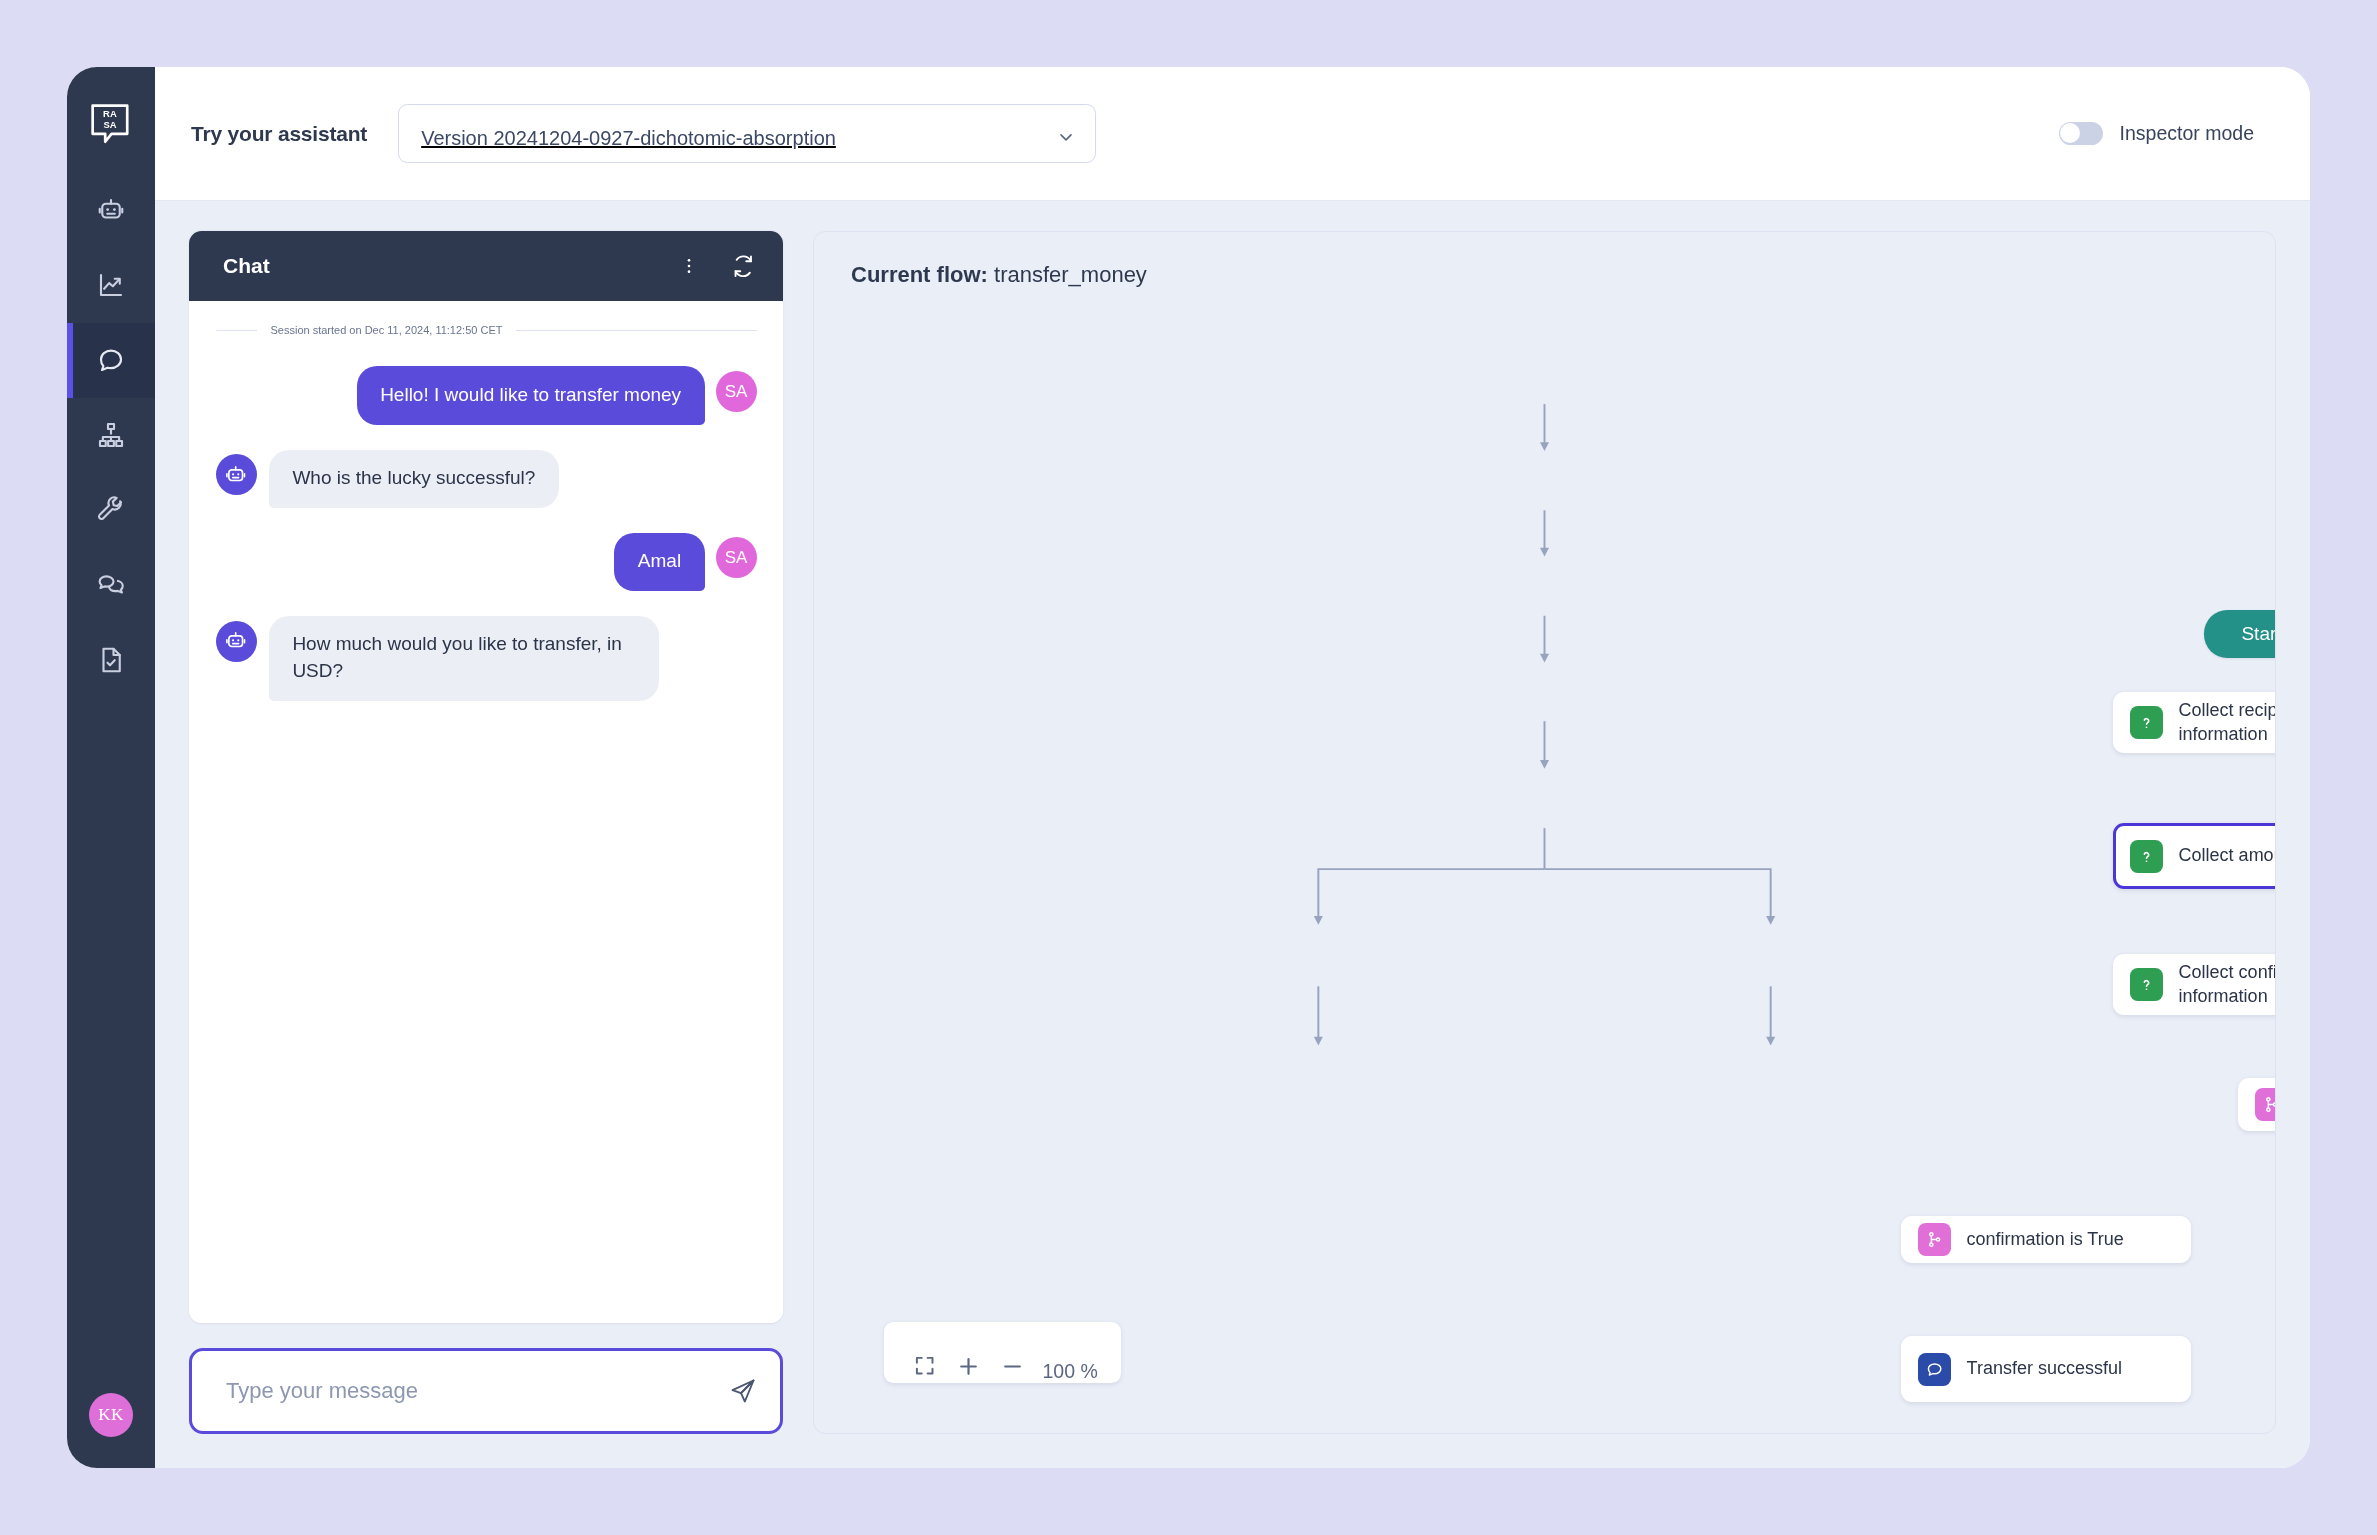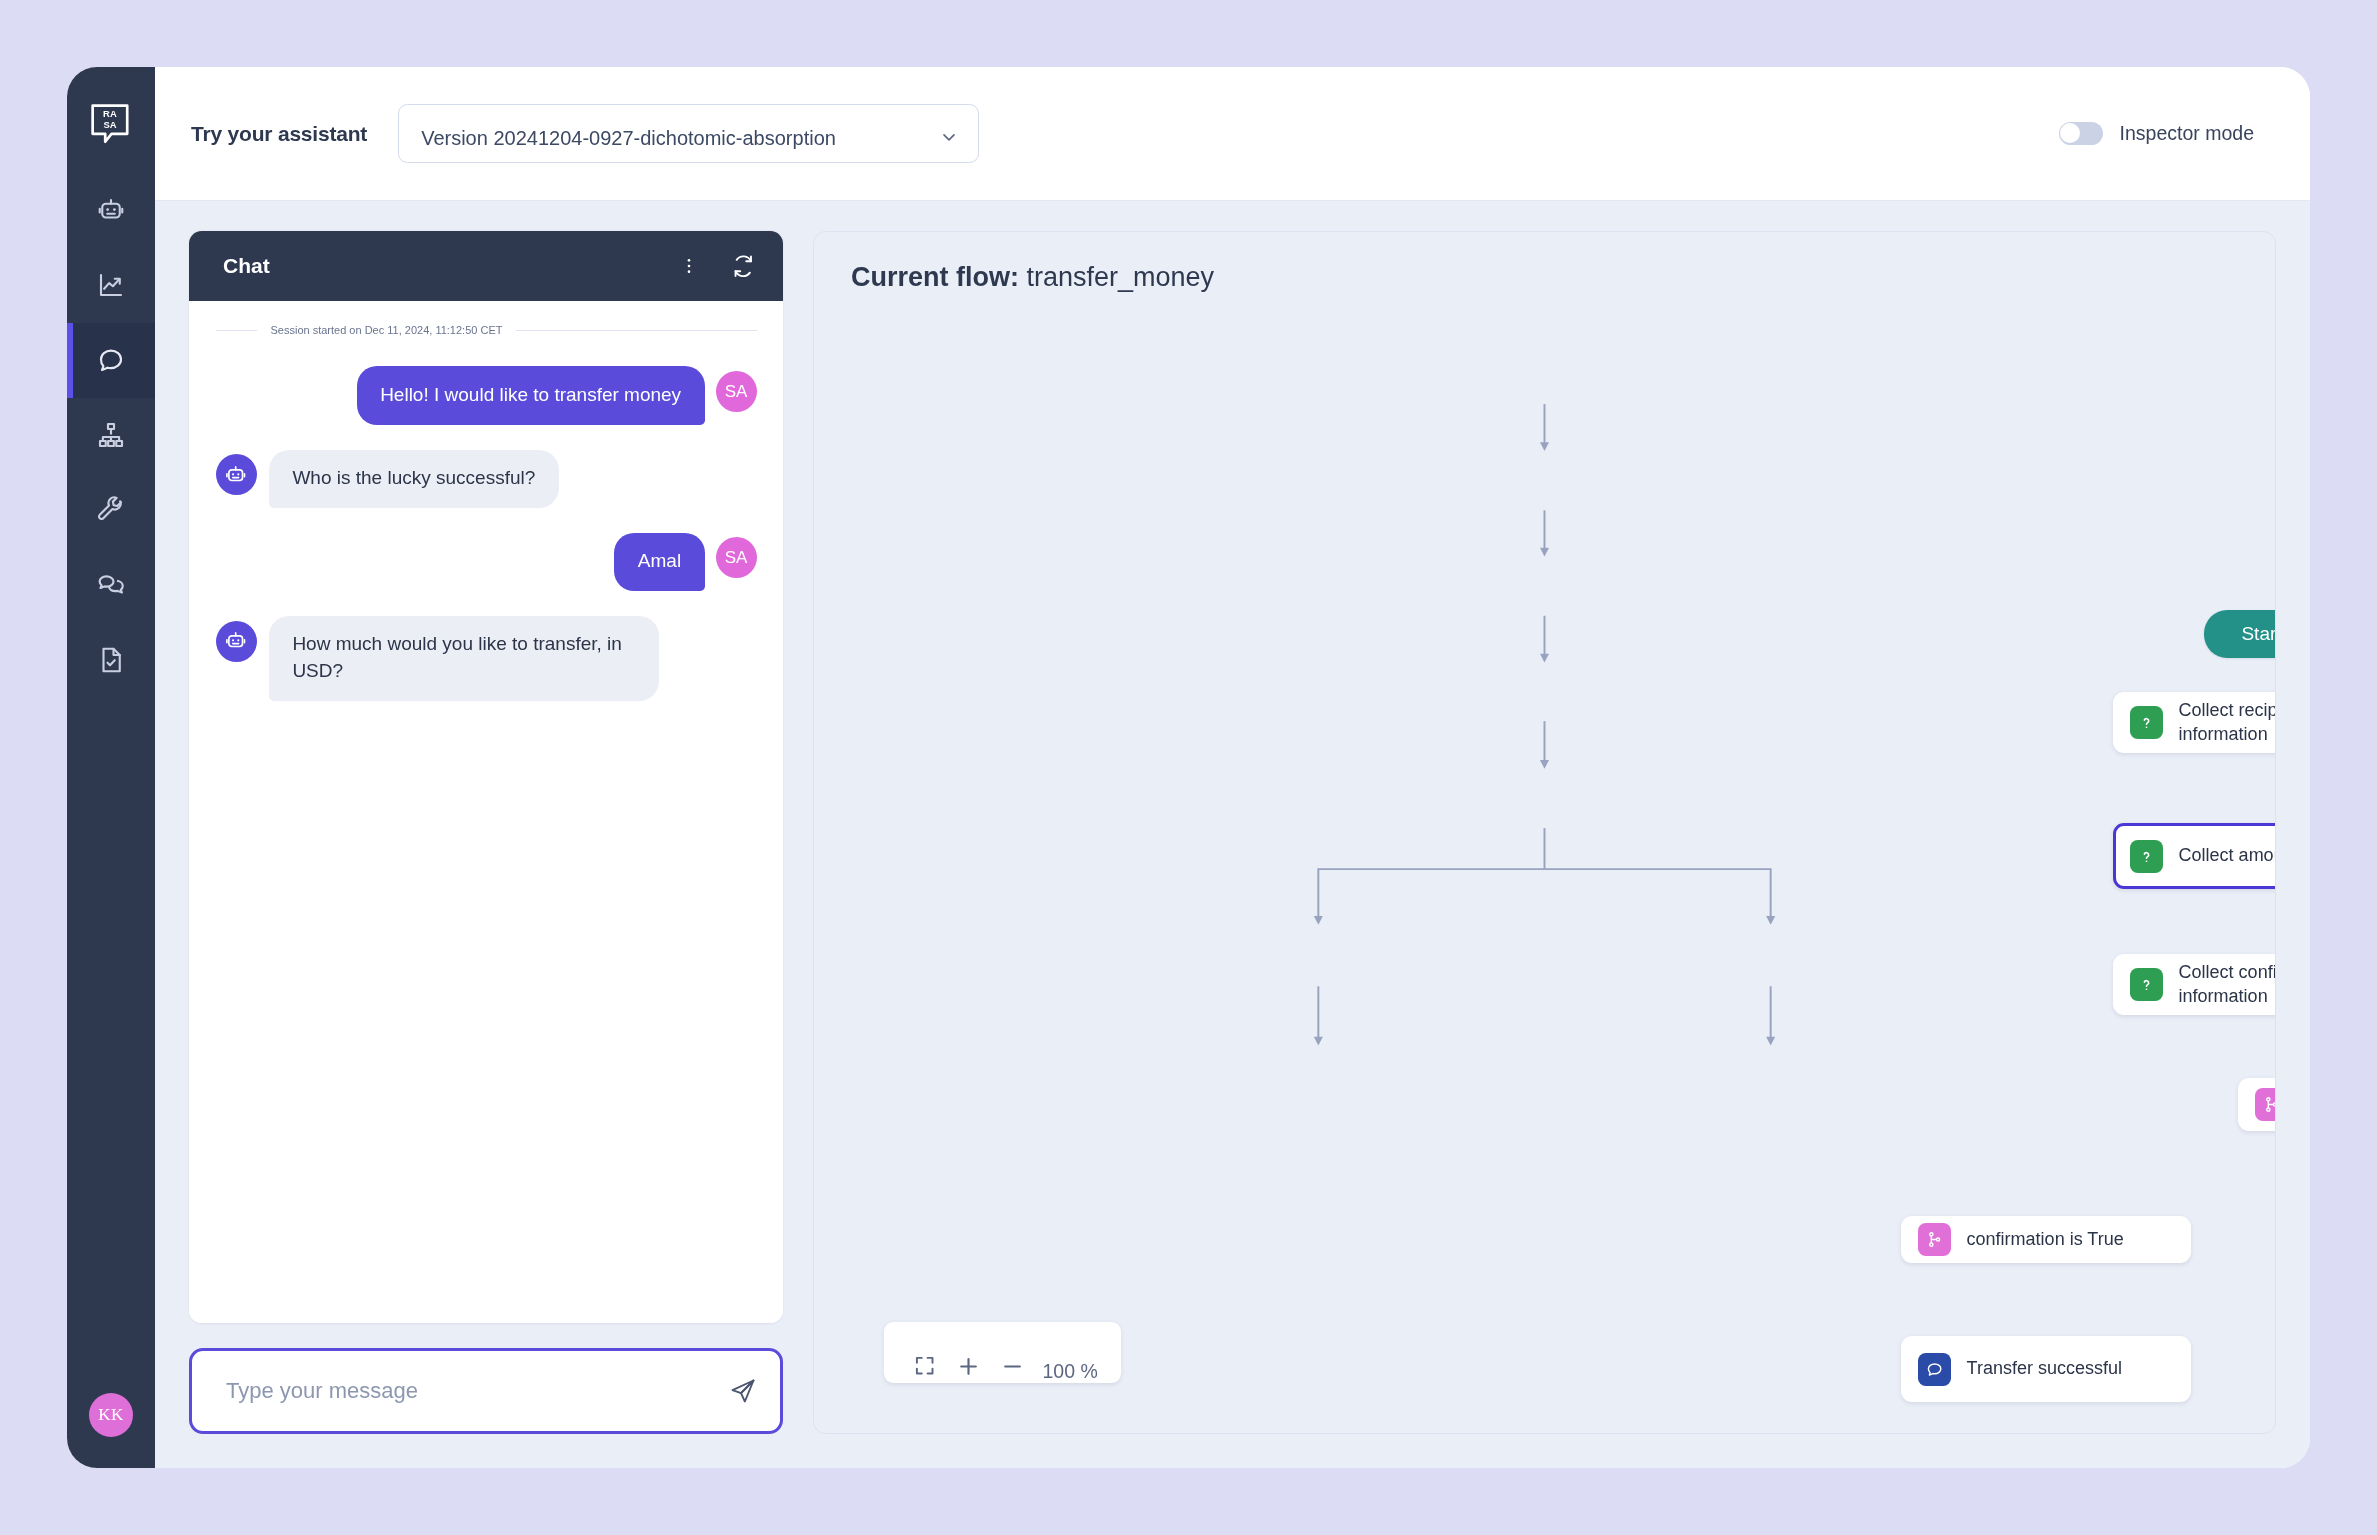--- a/index.html
+++ b/index.html
@@ -77,28 +77,29 @@
     padding: 0 37px 0 36px;
   }
   .topbar-title {
     font-size: 21px;
     font-weight: bold;
     color: #2e3950;
     letter-spacing: -0.2px;
   }
   .version-select {
     margin-left: 31px;
-    width: 581px; height: 59px;
+    width: 698px; height: 59px;
     border: 1.6px solid #d4daec;
     border-radius: 9.4px;
     background: #fff;
     display: flex;
     align-items: center;
     padding: 10px 19px 0 22px;
     cursor: pointer;
+    text-decoration: underline;
   }
   .version-select .val {
     flex: 1;
     font-size: 20px;
     color: #3c4864;
     white-space: nowrap;
   }
   .spacer { flex: 1; }
   .inspector {
     display: flex; align-items: center; gap: 17px;
@@ -222,21 +223,21 @@
     flex: 1;
     background: #eaeef7;
     border: 1.6px solid #dde2f0;
     border-radius: 12.5px;
     position: relative;
     overflow: hidden;
     min-width: 0;
   }
   .flow-header {
     position: absolute; left: 37px; top: 30px;
-    font-size: 27px; color: #2e3950;
+    font-size: 22px; color: #2e3950;
   }
   .flow-header b { font-weight: bold; }
   .flow-header span.fname { font-weight: normal; }
 
   .canvas { position: absolute; inset: 0; }
   .canvas svg.links { position: absolute; inset: 0; width: 100%; height: 100%; }
 
   .node { position: absolute; }
   .node-start {
     background: #239188;

